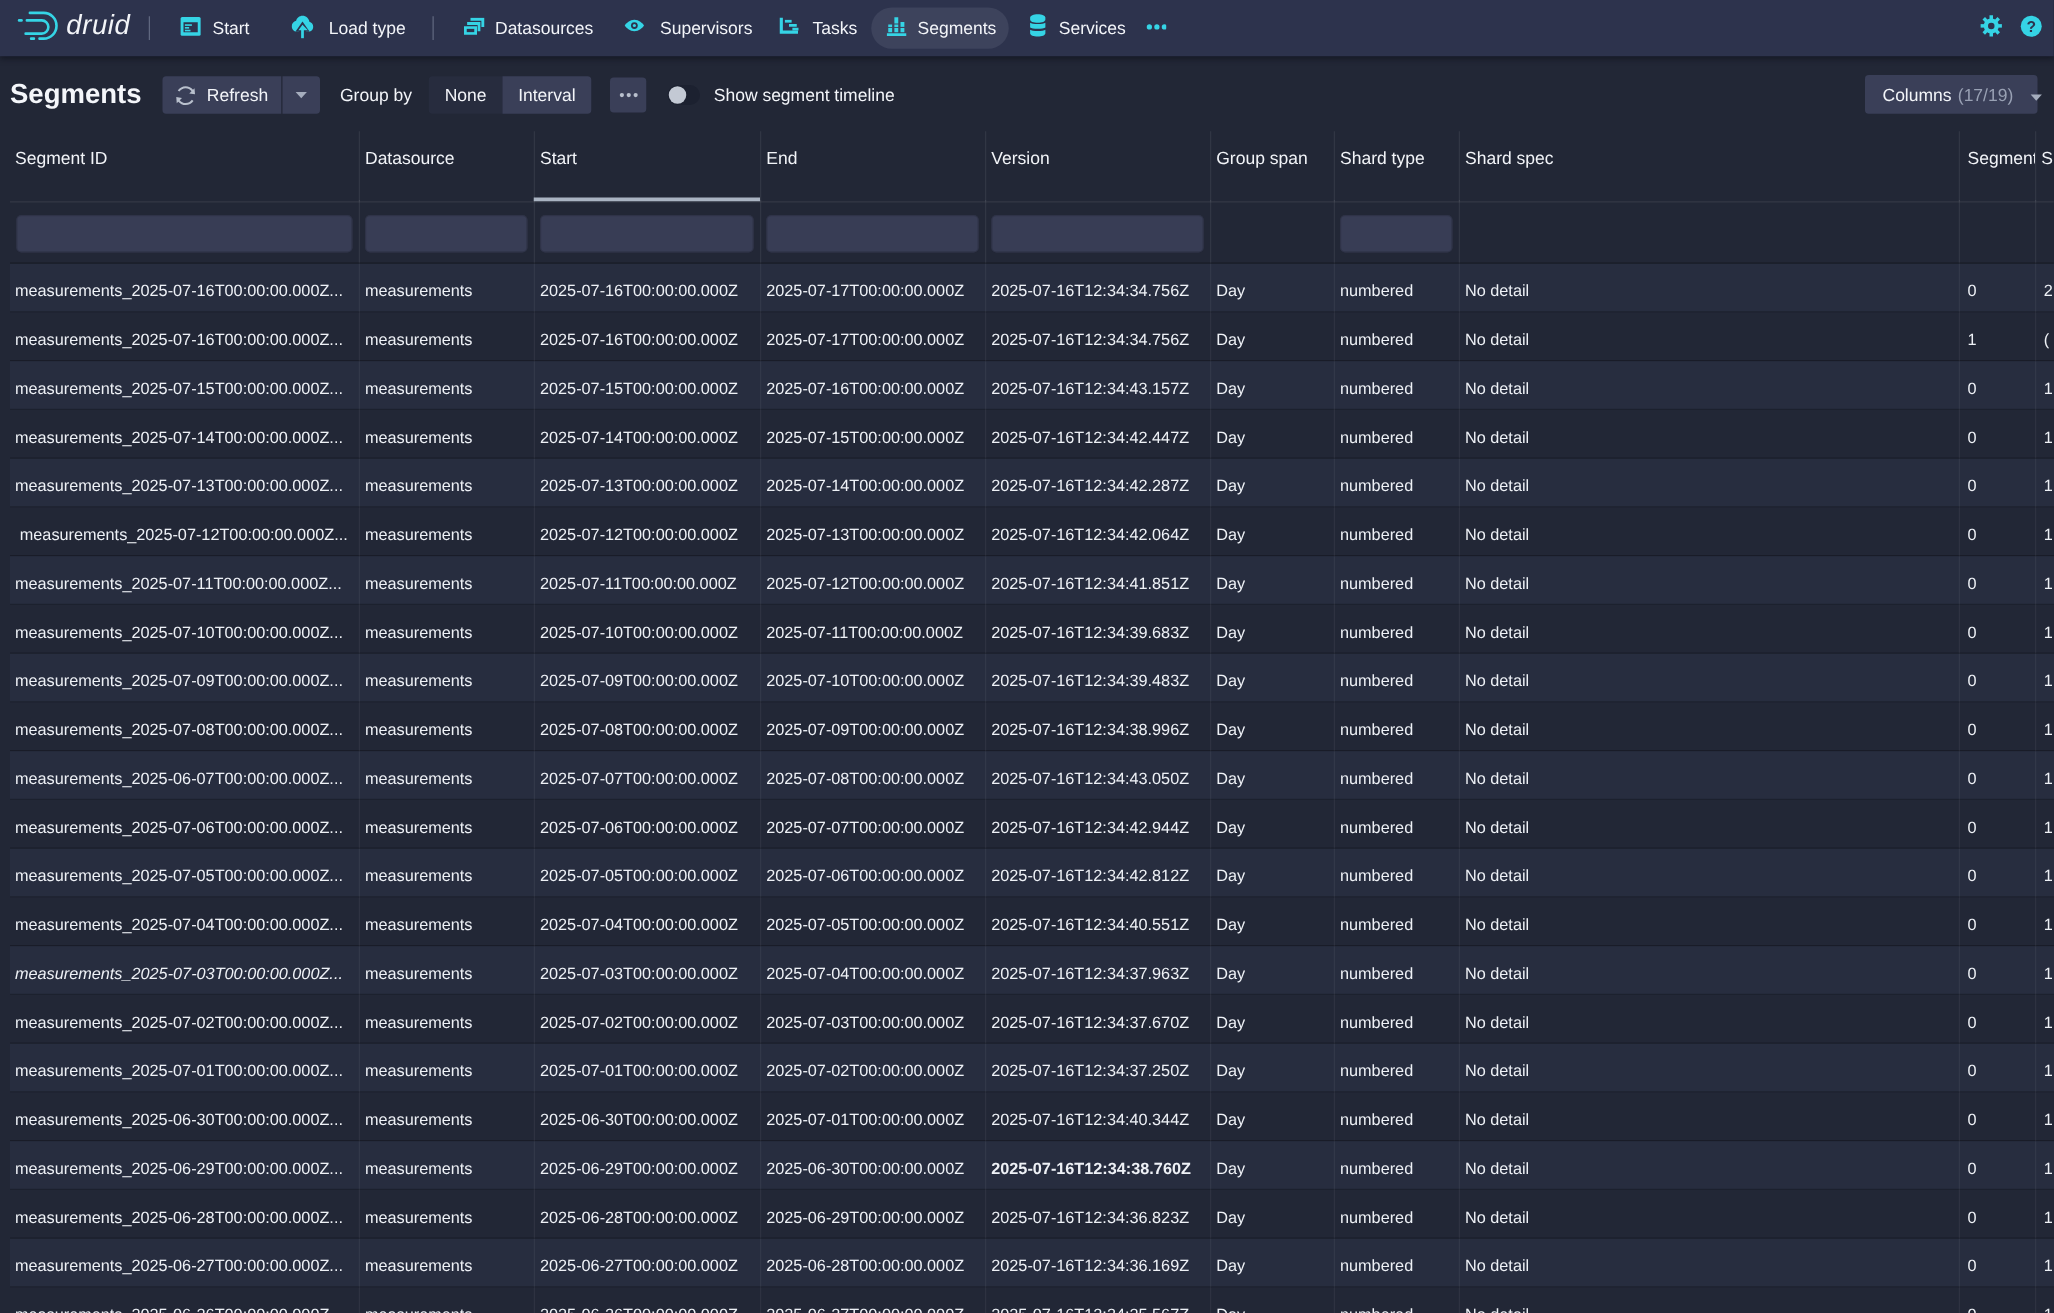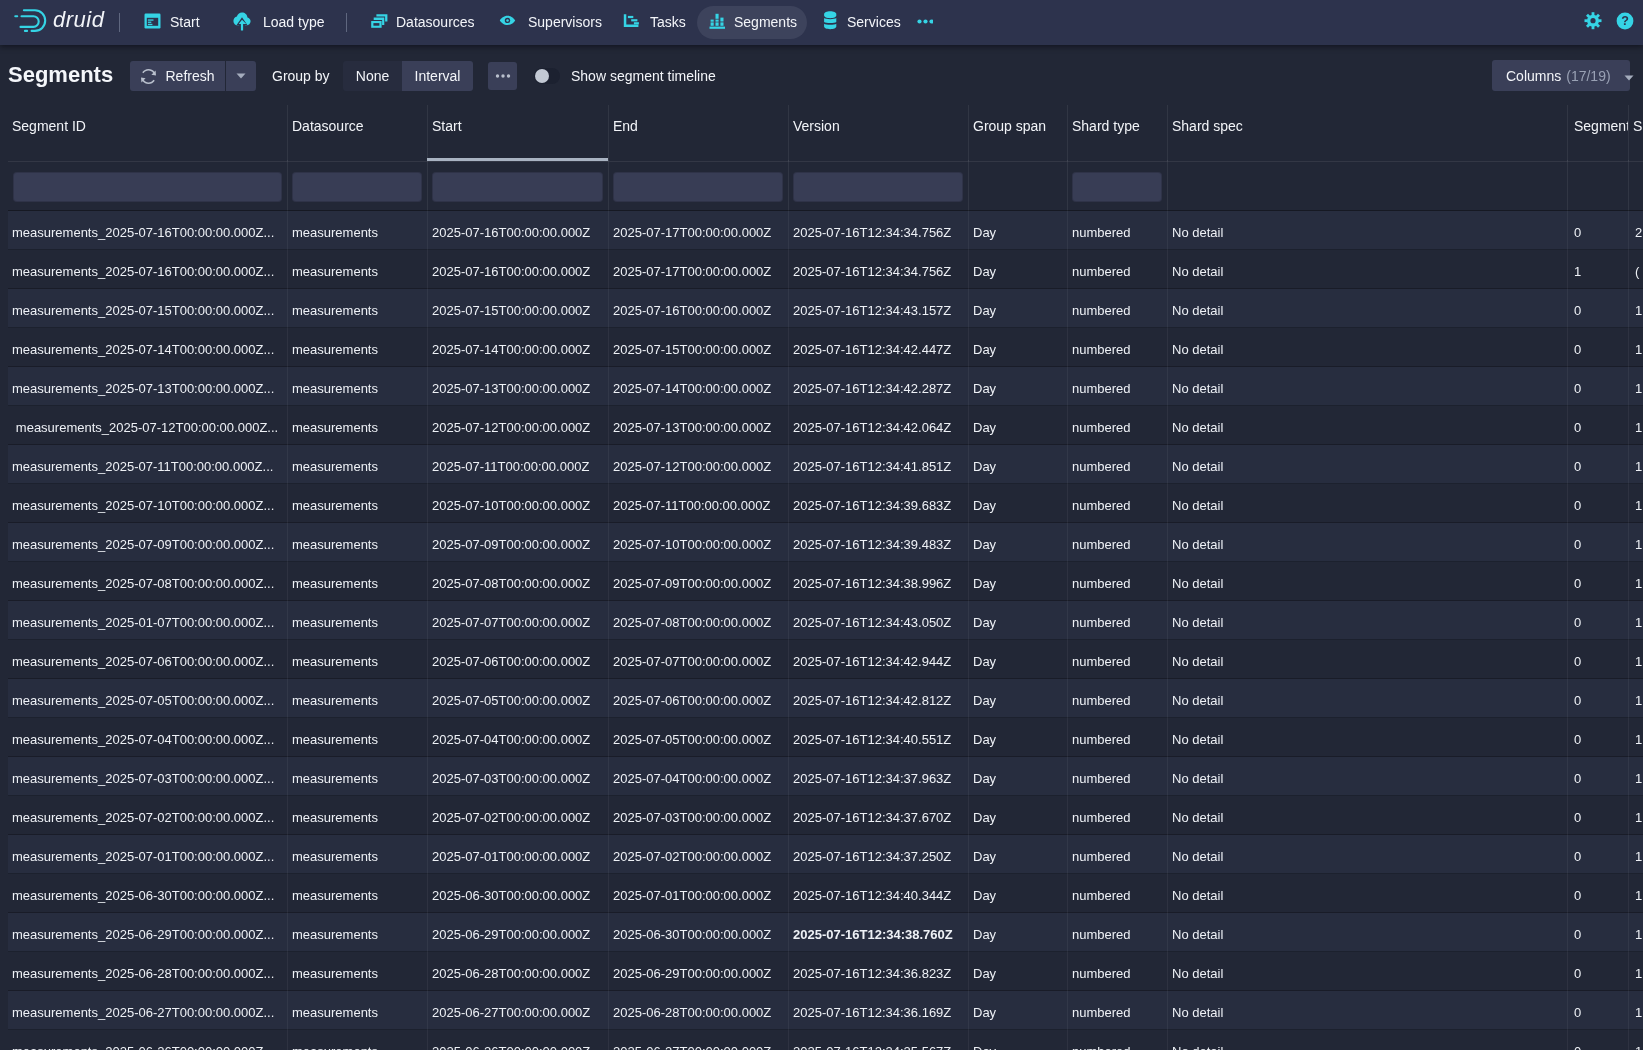--- a/index.html
+++ b/index.html
@@ -285,21 +285,21 @@
 <div class="tcell" style="left:287px;top:562px;width:140px;">measurements</div>
 <div class="tcell" style="left:427px;top:562px;width:181px;">2025-07-08T00:00:00.000Z</div>
 <div class="tcell" style="left:608px;top:562px;width:180px;">2025-07-09T00:00:00.000Z</div>
 <div class="tcell" style="left:788px;top:562px;width:180px;">2025-07-16T12:34:38.996Z</div>
 <div class="tcell" style="left:968px;top:562px;width:99px;">Day</div>
 <div class="tcell" style="left:1067px;top:562px;width:100px;">numbered</div>
 <div class="tcell" style="left:1167px;top:562px;width:400px;">No detail</div>
 <div class="tcell" style="left:1567px;top:562px;width:61px;padding-left:6px;">0</div>
 <div class="tcell" style="left:1628px;top:562px;width:215px;padding-left:6px;">1</div>
 <div class="row odd" style="top:601px"></div>
-<div class="tcell first" style="left:8px;top:601px;width:279px;">measurements_2025-01-07T00:00:00.000Z...</div>
+<div class="tcell first" style="left:8px;top:601px;width:279px;">measurements_2025-06-07T00:00:00.000Z...</div>
 <div class="tcell" style="left:287px;top:601px;width:140px;">measurements</div>
 <div class="tcell" style="left:427px;top:601px;width:181px;">2025-07-07T00:00:00.000Z</div>
 <div class="tcell" style="left:608px;top:601px;width:180px;">2025-07-08T00:00:00.000Z</div>
 <div class="tcell" style="left:788px;top:601px;width:180px;">2025-07-16T12:34:43.050Z</div>
 <div class="tcell" style="left:968px;top:601px;width:99px;">Day</div>
 <div class="tcell" style="left:1067px;top:601px;width:100px;">numbered</div>
 <div class="tcell" style="left:1167px;top:601px;width:400px;">No detail</div>
 <div class="tcell" style="left:1567px;top:601px;width:61px;padding-left:6px;">0</div>
 <div class="tcell" style="left:1628px;top:601px;width:215px;padding-left:6px;">1</div>
 <div class="row" style="top:640px"></div>
@@ -329,21 +329,21 @@
 <div class="tcell" style="left:287px;top:718px;width:140px;">measurements</div>
 <div class="tcell" style="left:427px;top:718px;width:181px;">2025-07-04T00:00:00.000Z</div>
 <div class="tcell" style="left:608px;top:718px;width:180px;">2025-07-05T00:00:00.000Z</div>
 <div class="tcell" style="left:788px;top:718px;width:180px;">2025-07-16T12:34:40.551Z</div>
 <div class="tcell" style="left:968px;top:718px;width:99px;">Day</div>
 <div class="tcell" style="left:1067px;top:718px;width:100px;">numbered</div>
 <div class="tcell" style="left:1167px;top:718px;width:400px;">No detail</div>
 <div class="tcell" style="left:1567px;top:718px;width:61px;padding-left:6px;">0</div>
 <div class="tcell" style="left:1628px;top:718px;width:215px;padding-left:6px;">1</div>
 <div class="row odd" style="top:757px"></div>
-<div class="tcell first" style="left:8px;top:757px;width:279px;">measurements_2025-07-03T00:00:00.000Z...</div>
+<div class="tcell first" style="left:8px;top:757px;width:279px;font-style:italic;">measurements_2025-07-03T00:00:00.000Z...</div>
 <div class="tcell" style="left:287px;top:757px;width:140px;">measurements</div>
 <div class="tcell" style="left:427px;top:757px;width:181px;">2025-07-03T00:00:00.000Z</div>
 <div class="tcell" style="left:608px;top:757px;width:180px;">2025-07-04T00:00:00.000Z</div>
 <div class="tcell" style="left:788px;top:757px;width:180px;">2025-07-16T12:34:37.963Z</div>
 <div class="tcell" style="left:968px;top:757px;width:99px;">Day</div>
 <div class="tcell" style="left:1067px;top:757px;width:100px;">numbered</div>
 <div class="tcell" style="left:1167px;top:757px;width:400px;">No detail</div>
 <div class="tcell" style="left:1567px;top:757px;width:61px;padding-left:6px;">0</div>
 <div class="tcell" style="left:1628px;top:757px;width:215px;padding-left:6px;">1</div>
 <div class="row" style="top:796px"></div>

